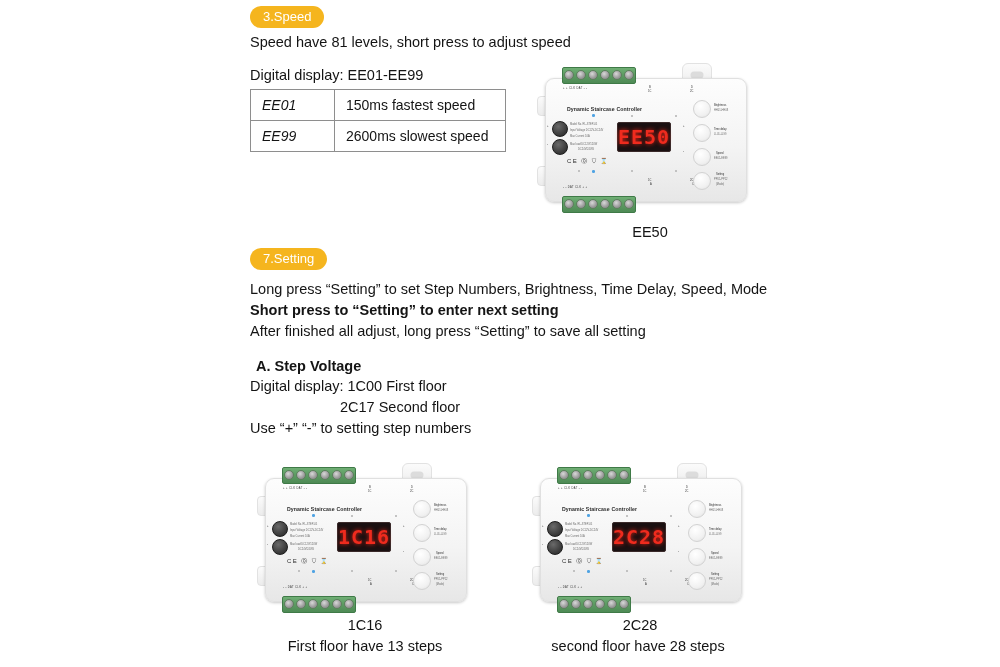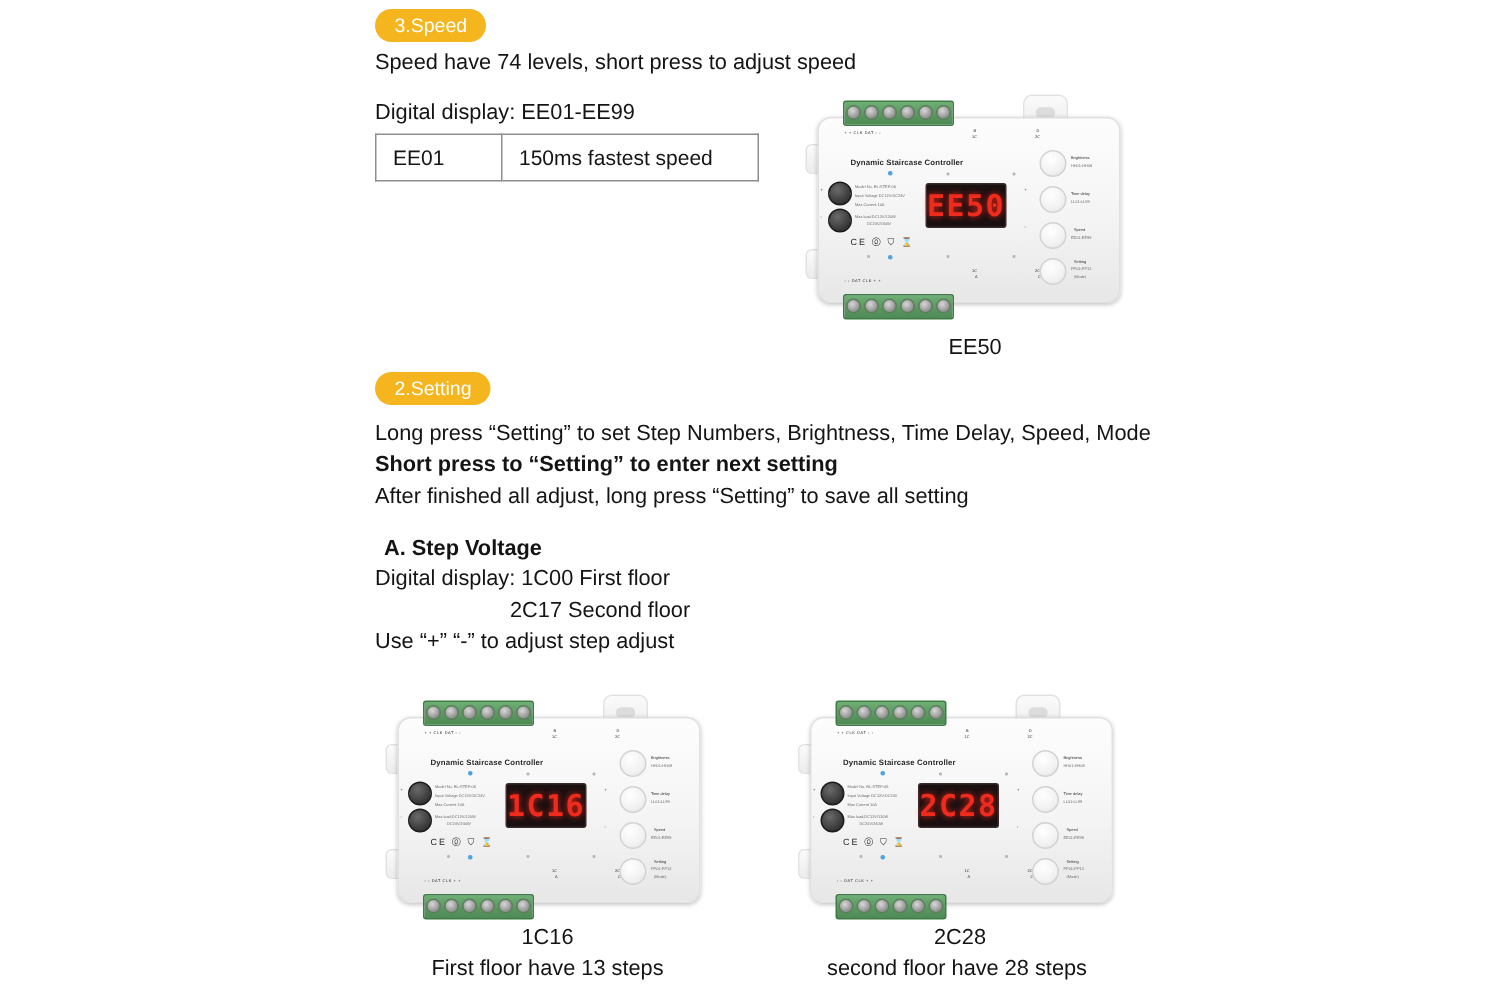--- a/index.html
+++ b/index.html
@@ -39,21 +39,21 @@
     border-collapse:collapse;
     font-size:14px;
   }
   .sp-table td{
     border:1px solid #8e8e8e;
     height:30px;
     padding:0 0 0 11px;
     color:#141414;
     white-space:nowrap;
   }
-  .sp-table td.c1{width:72px;}
+  .sp-table td.c1{width:72px;font-style:italic;}
 
   
   .device{position:absolute;}
   .dev-body{
     position:absolute;left:0;top:0;
     width:100%;height:100%;
     background:linear-gradient(180deg,#fdfdfd 0%,#f4f4f4 55%,#e7e7e7 100%);
     border-radius:9px;
     box-shadow:0 1px 3px rgba(0,0,0,.22);
     border:1px solid #e0e0e0;
@@ -152,28 +152,32 @@
     color:#141414;
     white-space:nowrap;
     text-align:center;
   }
 </style>
 </head>
 <body>
 
 <div class="pill" style="left:250px;top:6px;">3.Speed</div>
 
-<div class="para" style="left:250px;top:32px;">Speed have 74 levels, short press to adjust speed</div>
+<div class="para" style="left:250px;top:32px;">Speed have 81 levels, short press to adjust speed</div>
 <div class="para" style="left:250px;top:65px;">Digital display: EE01-EE99</div>
 
 <table class="sp-table">
   <tbody>
       <tr>
     <td class="c1">EE01</td>
     <td>150ms    fastest speed</td>
+  </tr>
+  <tr>
+    <td class="c1">EE99</td>
+    <td>2600ms   slowest speed</td>
   </tr>
 </tbody>
   </table>
 
 <div class="device" style="left:545px;top:78px;width:200px;height:122px;">
   <div class="tab" style="left:137px;top:-15px;width:28px;height:22px;">
     <div class="hole" style="width:13px;height:7px;"></div>
   </div>
   <div class="tab" style="left:-8px;top:18px;width:12px;height:18px;border-radius:4px;"></div>
   <div class="tab" style="left:-8px;top:88px;width:12px;height:18px;border-radius:4px;"></div>
@@ -252,30 +256,30 @@
   <div class="micro dark" style="left:171px;top:95px;">Setting</div>
   <div class="micro" style="left:169px;top:100px;">PP01-PP12</div>
   <div class="micro" style="left:171px;top:105px;">(Mode)</div>
 
   <div class="micro dark" style="left:138px;top:47px;">+</div>
   <div class="micro dark" style="left:138px;top:72px;">-</div>
 </div>
 
 <div class="caption" style="left:595px;top:224px;width:110px;">EE50</div>
 
-<div class="pill" style="left:250px;top:248px;">2.Setting</div>
+<div class="pill" style="left:250px;top:248px;">7.Setting</div>
 
 <div class="para" style="left:250px;top:279px;">Long press “Setting” to set Step Numbers, Brightness, Time Delay, Speed, Mode</div>
 <div class="para" style="left:250px;top:300px;font-weight:bold;">Short press to “Setting” to enter next setting</div>
 <div class="para" style="left:250px;top:321px;">After finished all adjust, long press “Setting” to save all setting</div>
 
 <div class="para bold" style="left:256px;top:356px;">A. Step Voltage</div>
 <div class="para" style="left:250px;top:376px;">Digital display: 1C00    First floor</div>
 <div class="para" style="left:340px;top:397px;">2C17    Second floor</div>
-<div class="para" style="left:250px;top:418px;">Use “+” “-” to adjust step adjust</div>
+<div class="para" style="left:250px;top:418px;">Use “+” “-” to setting step numbers</div>
 
 <div class="device" style="left:265px;top:478px;width:200px;height:122px;">
   <div class="tab" style="left:137px;top:-15px;width:28px;height:22px;">
     <div class="hole" style="width:13px;height:7px;"></div>
   </div>
   <div class="tab" style="left:-8px;top:18px;width:12px;height:18px;border-radius:4px;"></div>
   <div class="tab" style="left:-8px;top:88px;width:12px;height:18px;border-radius:4px;"></div>
 
   <div class="dev-body"></div>
 

